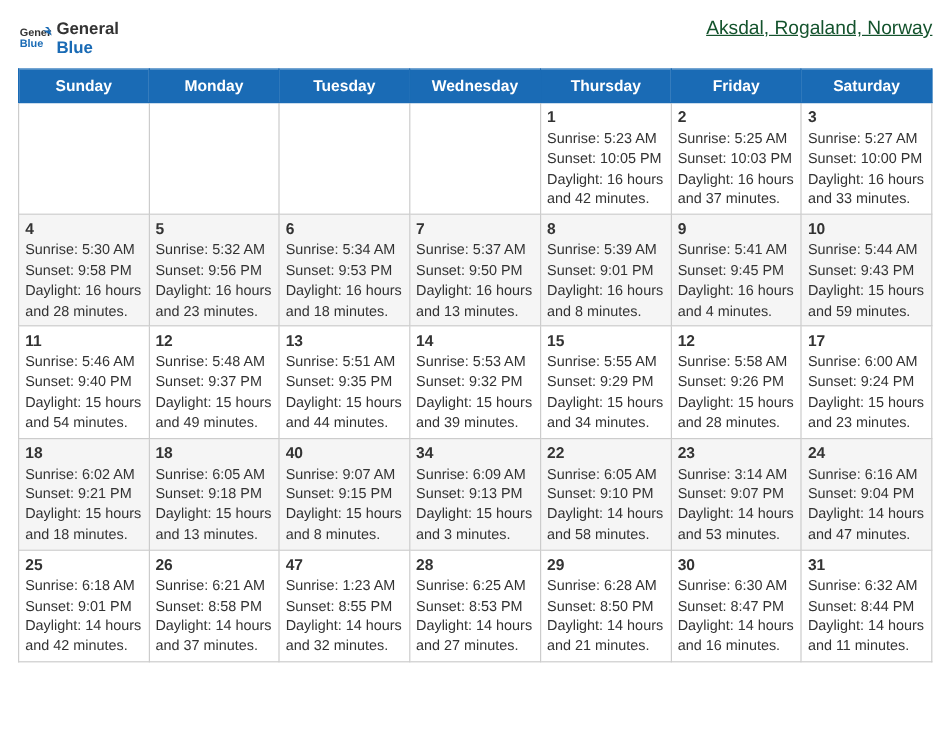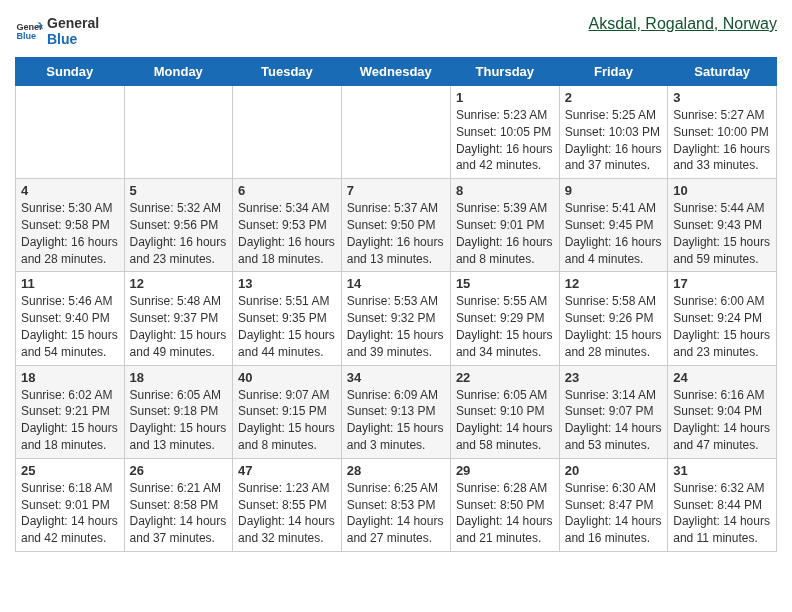--- a/index.html
+++ b/index.html
@@ -294,21 +294,21 @@
 Sunset: 8:53 PM
 Daylight: 14 hours and 27 minutes.</div>
         </td>
         <td>
           <span class="day-num">29</span>
           <div class="day-info">Sunrise: 6:28 AM
 Sunset: 8:50 PM
 Daylight: 14 hours and 21 minutes.</div>
         </td>
         <td>
-          <span class="day-num">20</span>
+          <span class="day-num">30</span>
           <div class="day-info">Sunrise: 6:30 AM
 Sunset: 8:47 PM
 Daylight: 14 hours and 16 minutes.</div>
         </td>
         <td>
           <span class="day-num">31</span>
           <div class="day-info">Sunrise: 6:32 AM
 Sunset: 8:44 PM
 Daylight: 14 hours and 11 minutes.</div>
         </td>

